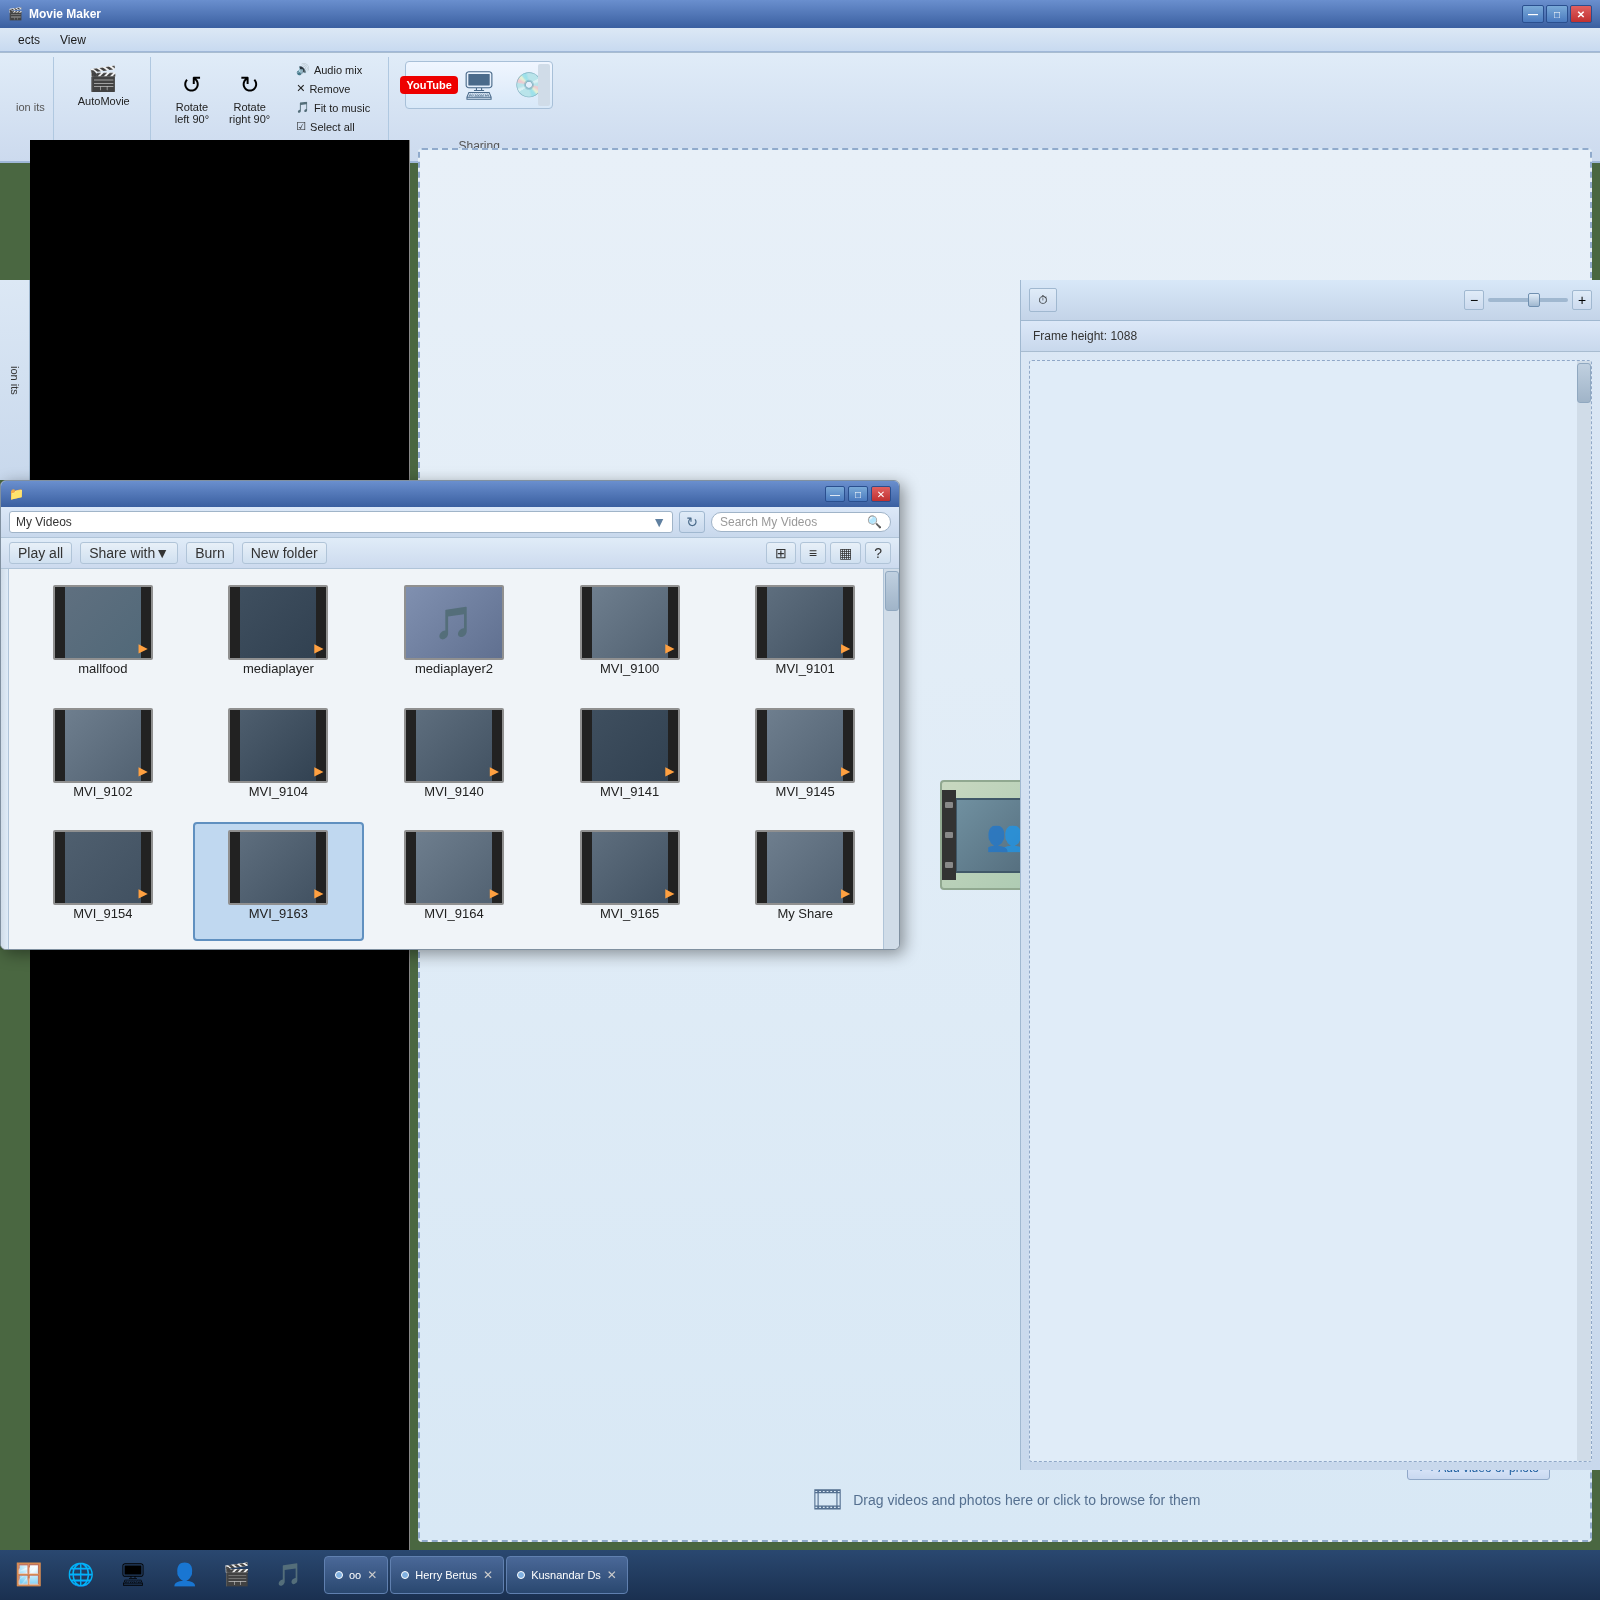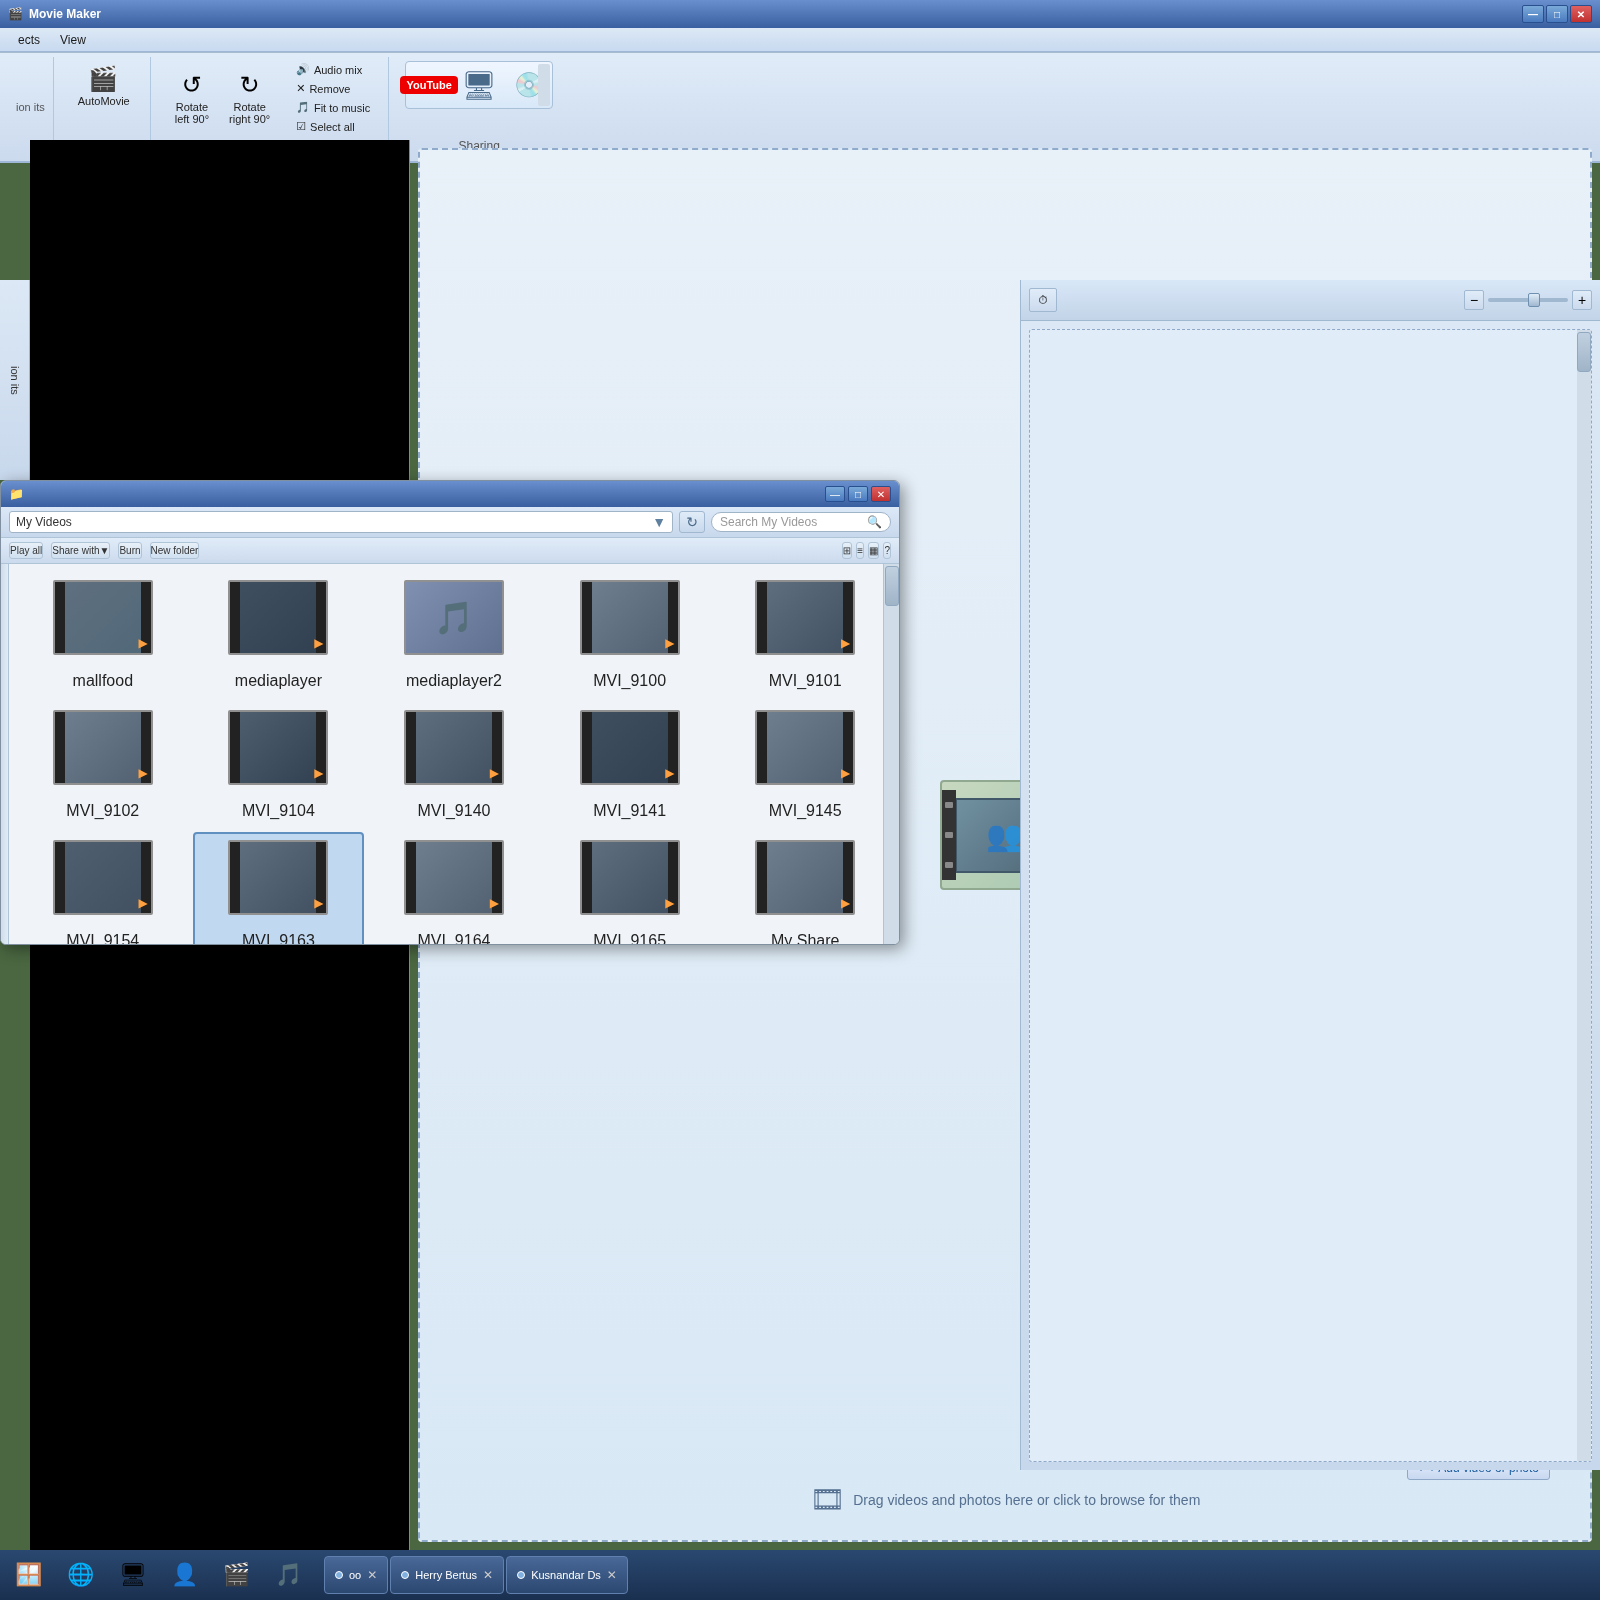--- a/index.html
+++ b/index.html
@@ -357,26 +357,26 @@
     .explorer-toolbar {
       background: linear-gradient(to bottom, #e0ecf8, #ccdaee);
       padding: 4px 8px;
       display: flex;
       align-items: center;
       gap: 8px;
       border-bottom: 1px solid #b0c4d8;
       font-size: 12px;
     }
     .toolbar-btn {
-      padding: 2px 0;
+      padding: 2px 8px;
       background: linear-gradient(to bottom, #e8f0f8, #d0e0f0);
       border: 1px solid #b0c4d8;
       border-radius: 3px;
       cursor: pointer;
-      font-size: 10px;
+      font-size: 14px;
       color: #333;
     }
     .toolbar-btn-icon {
       display: flex;
       align-items: center;
       gap: 0;
     }
     .explorer-content {
       display: flex;
       flex: 1;
@@ -436,24 +436,24 @@
       border-right: 10px solid #222;
     }
     .play-badge {
       position: absolute;
       bottom: 3px;
       right: 3px;
       color: #ffa040;
       font-size: 12px;
     }
     .file-name {
-      font-size: 16px;
+      font-size: 13px;
       color: #222;
       text-align: right;
-      margin-top: 17px;
+      margin-top: 1px;
       max-width: 110px;
       overflow: hidden;
       text-overflow: ellipsis;
       white-space: nowrap;
     }
     .explorer-scrollbar {
       position: absolute;
       right: 0;
       top: 0;
       bottom: 0;
@@ -768,20 +768,24 @@
         <span>⏱</span>
       </div>
       <div class="zoom-control">
         <div class="zoom-btn">−</div>
         <div class="zoom-slider">
           <div class="zoom-thumb"></div>
         </div>
         <div class="zoom-btn">+</div>
       </div>
     </div>
+    <div class="frame-info">
+      <span>Frame height:</span>
+      <span>1088</span>
+    </div>
     <div class="timeline-area">
       <div class="timeline-scrollbar">
         <div class="scrollbar-thumb"></div>
       </div>
     </div>
   </div>
 </div>
 
 <div class="file-explorer">
   <div class="explorer-title">

